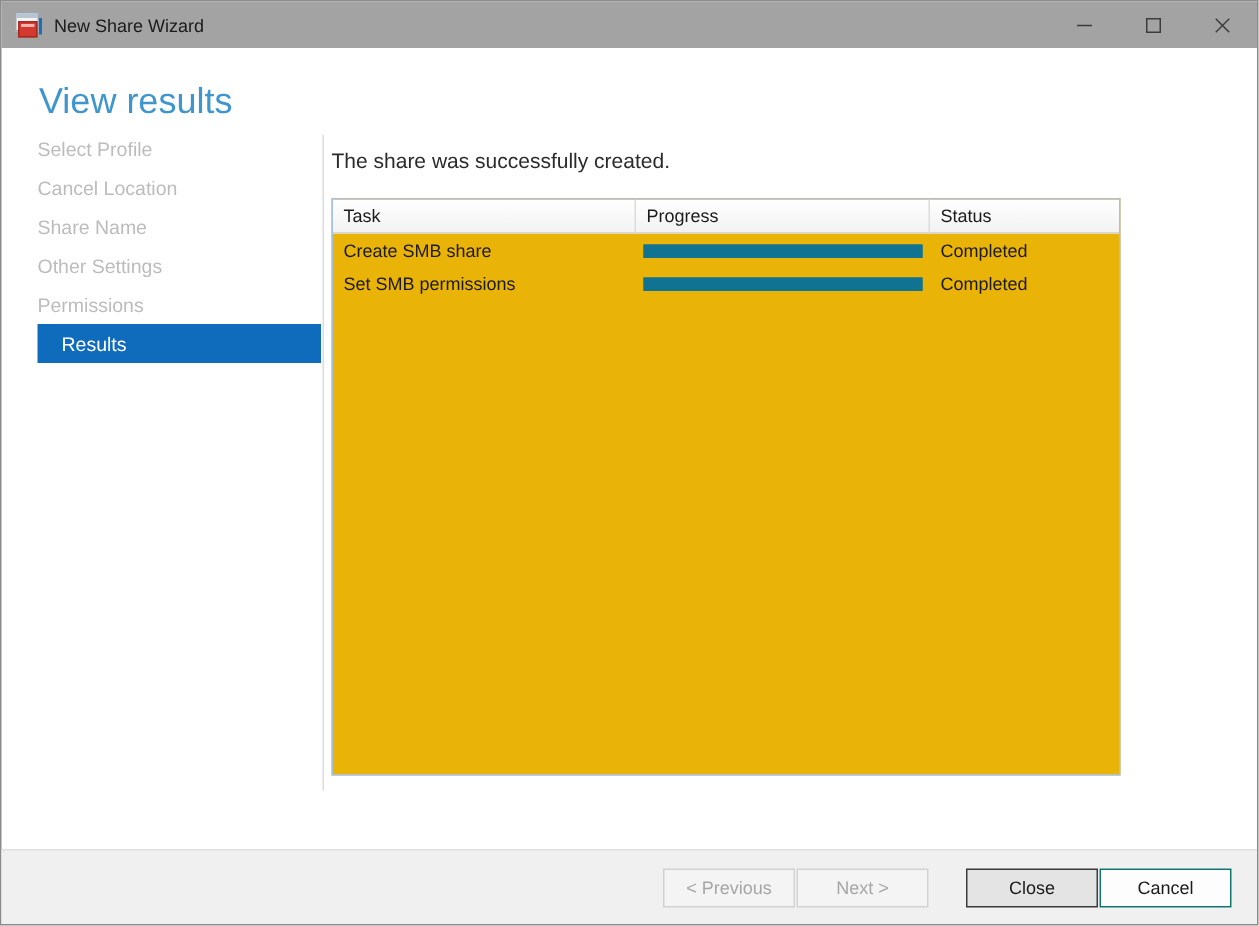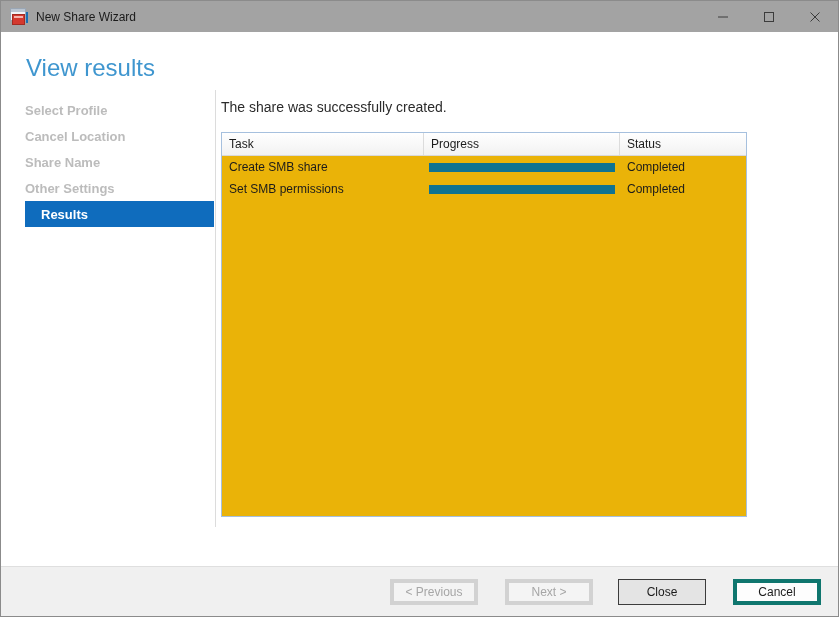--- a/index.html
+++ b/index.html
@@ -121,23 +121,22 @@
 
   
   #body-area {
     position: relative;
     flex: 1 1 auto;
   }
 
   #sidebar {
     position: absolute;
     left: 0;
-    top: 15px;
+    top: 4px;
     width: 214px;
-    font-weight: bold;
   }
   .side-item {
     height: 26px;
     display: flex;
     align-items: center;
     padding-left: 24px;
     box-sizing: border-box;
     font-size: 13px;
     color: #bcbcbc;
     white-space: nowrap;
@@ -245,26 +244,26 @@
     border-top: 1px solid #dfdfdf;
     display: flex;
     align-items: center;
     justify-content: flex-end;
     padding-right: 17px;
     box-sizing: border-box;
   }
   .dlg-btn {
     width: 88px;
     height: 26px;
-    margin-left: 27px;
+    margin-left: 1px;
     font-size: 12px;
     font-family: "Liberation Sans", sans-serif;
     color: #1b1b1b;
     background: #fdfdfd;
-    border: 4px solid #0f766e;
+    border: 1px solid #0f766e;
     box-sizing: border-box;
     cursor: default;
     padding: 0;
   }
   .dlg-btn.disabled {
     color: #a6a6a6;
     background: #f4f4f4;
     border-color: #d2d2d2;
   }
   .dlg-btn.default {
@@ -321,20 +320,23 @@
       </div>
       <div class="side-item">
         <span>Cancel Location</span>
       </div>
       <div class="side-item">
         <span>Share Name</span>
       </div>
       <div class="side-item">
         <span>Other Settings</span>
       </div>
+      <div class="side-item">
+        <span>Permissions</span>
+      </div>
       <div class="side-item active">
         <span>Results</span>
       </div>
     </div>
 
     <div id="divider"></div>
 
     <div id="content">
       <p id="content-heading">The share was successfully created.</p>
 

